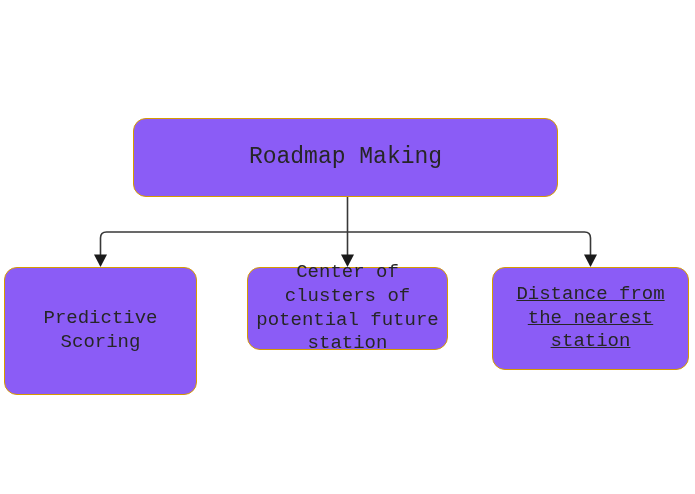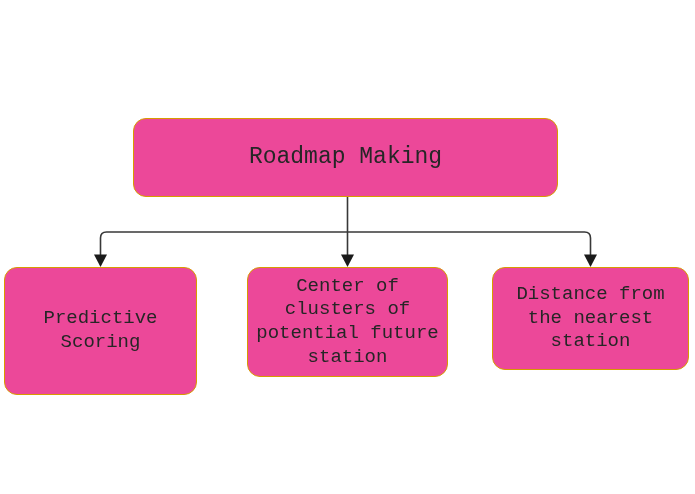--- a/index.html
+++ b/index.html
@@ -18,21 +18,21 @@
   .connectors {
     position: absolute;
     left: 0;
     top: 0;
     width: 695px;
     height: 494px;
   }
   .node {
     position: absolute;
     box-sizing: border-box;
-    background: #ec4899;
+    background: #8b5cf6;
     border: 1.5px solid #d79b00;
     border-radius: 13px;
     display: flex;
     align-items: center;
     justify-content: center;
     text-align: center;
     color: #262626;
   }
   .node .label {
     white-space: pre-line;
@@ -49,29 +49,30 @@
     left: 4px;
     top: 267px;
     width: 193px;
     height: 128px;
     font-size: 19px;
   }
   .node-child-2 {
     left: 247px;
     top: 267px;
     width: 201px;
-    height: 110px;
+    height: 83px;
     font-size: 19px;
   }
   .node-child-3 {
     left: 492px;
     top: 267px;
     width: 197px;
     height: 103px;
     font-size: 19px;
+    text-decoration: underline;
   }
 </style>
 </head>
 <body>
 
 <div class="canvas">
 
   <svg class="connectors" width="695" height="494" viewBox="0 0 695 494" xmlns="http://www.w3.org/2000/svg">
 
     <path d="M 347.5 197 L 347.5 256" fill="none" stroke="#383838" stroke-width="1.6"></path>

